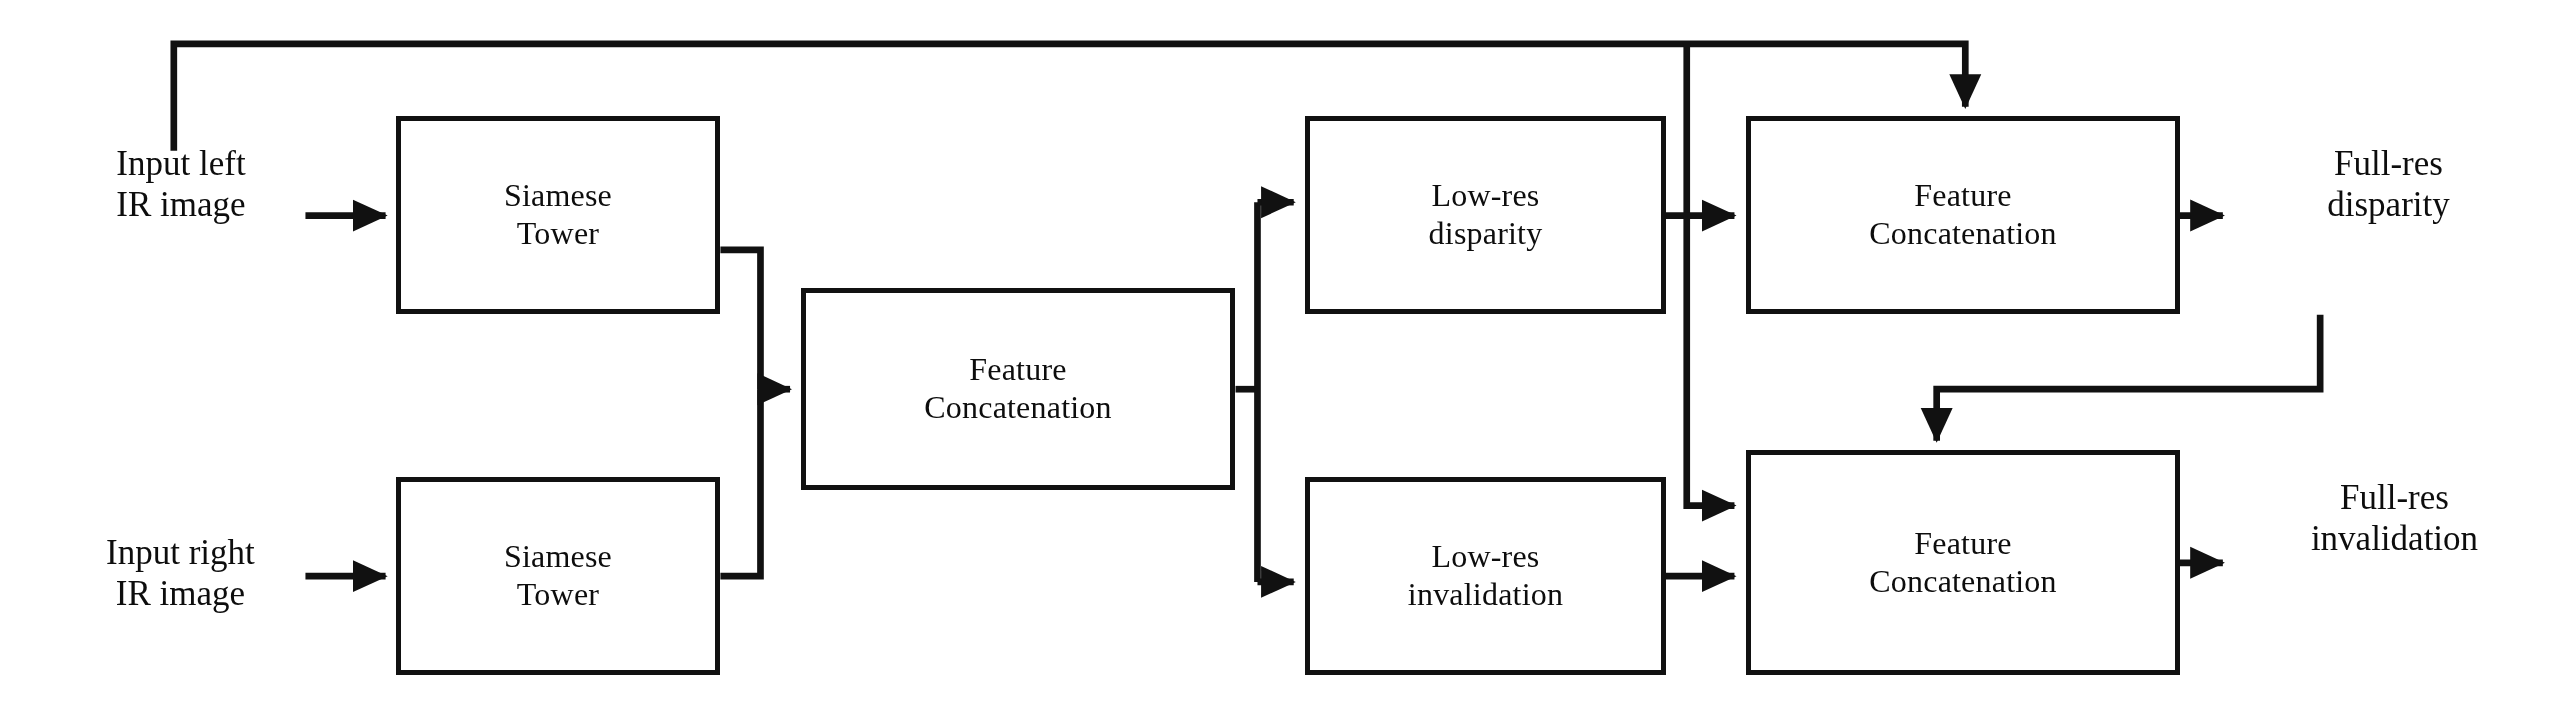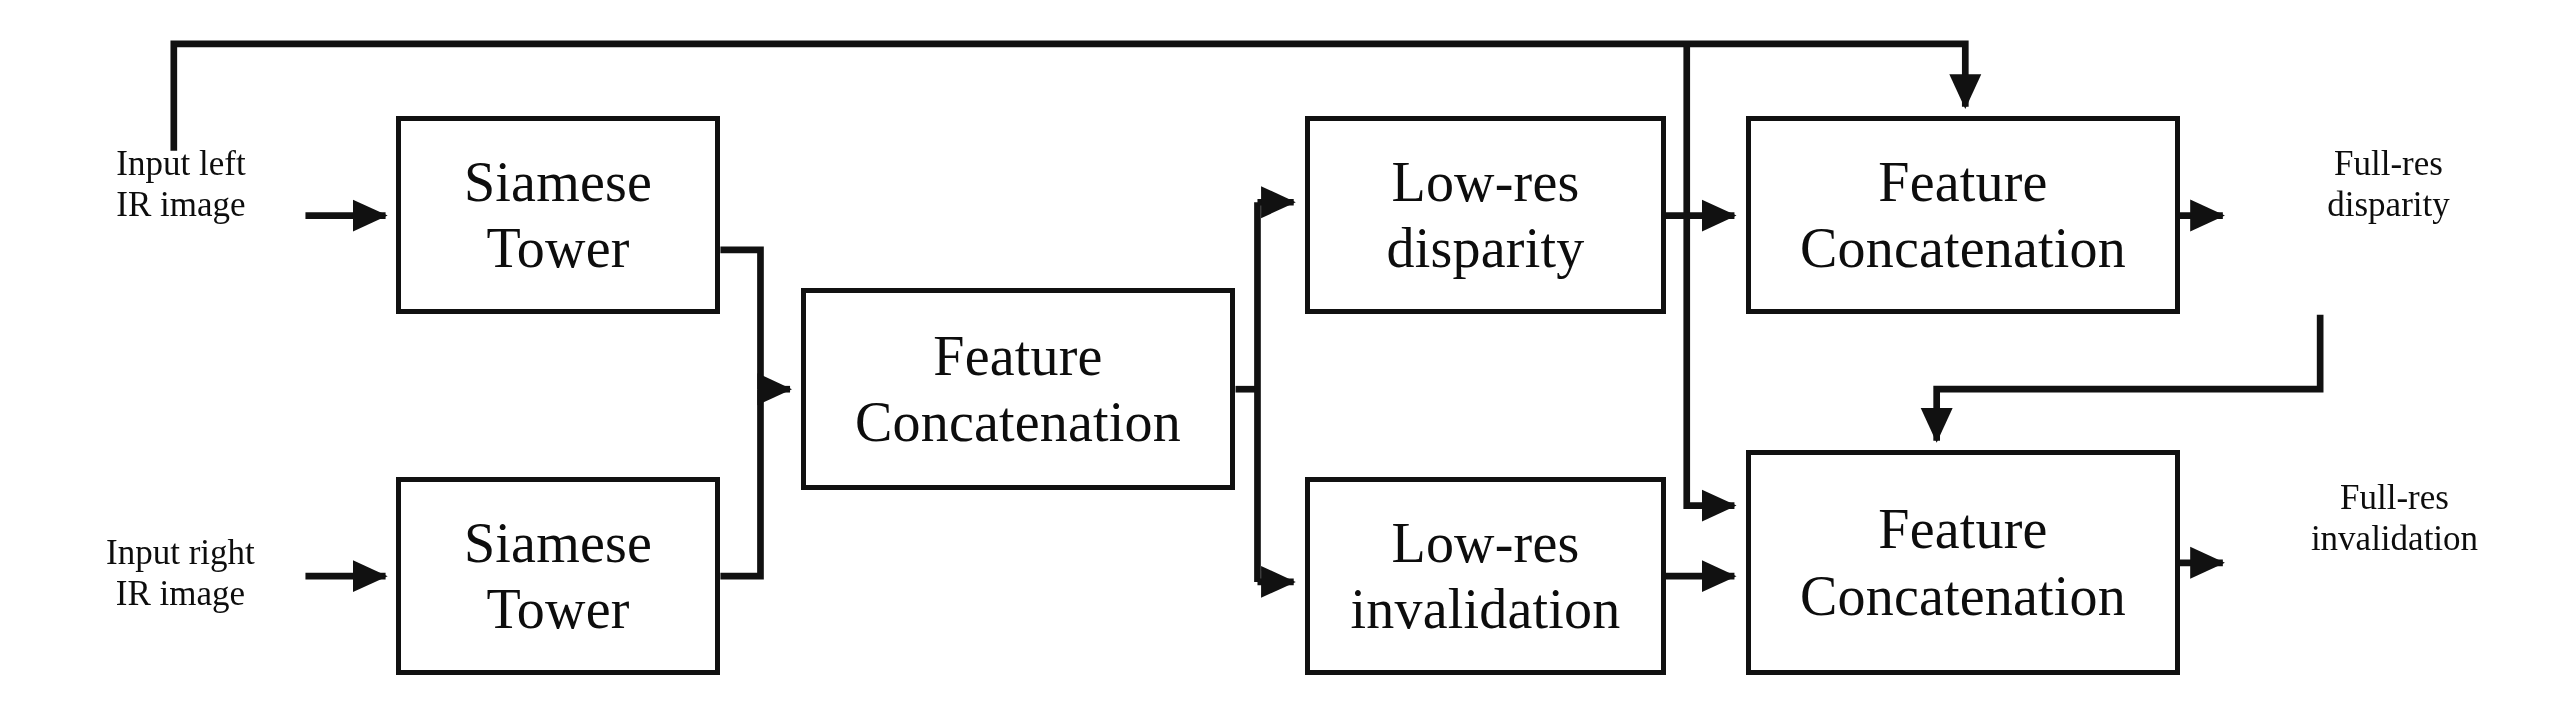--- a/index.html
+++ b/index.html
@@ -26,21 +26,21 @@
     position: absolute;
     box-sizing: border-box;
     border: 5.7px solid #111111;
     background: #ffffff;
     display: flex;
     flex-direction: column;
     align-items: center;
     justify-content: center;
     text-align: center;
     color: #0d0d0d;
-    font-size: 56px;
+    font-size: 32px;
     line-height: 1.18;
     letter-spacing: 0.2px;
   }
   .node-box .ln { display: block; white-space: nowrap; }
   .free-label {
     position: absolute;
     color: #0d0d0d;
     font-size: 35px;
     line-height: 1.18;
     text-align: center;

